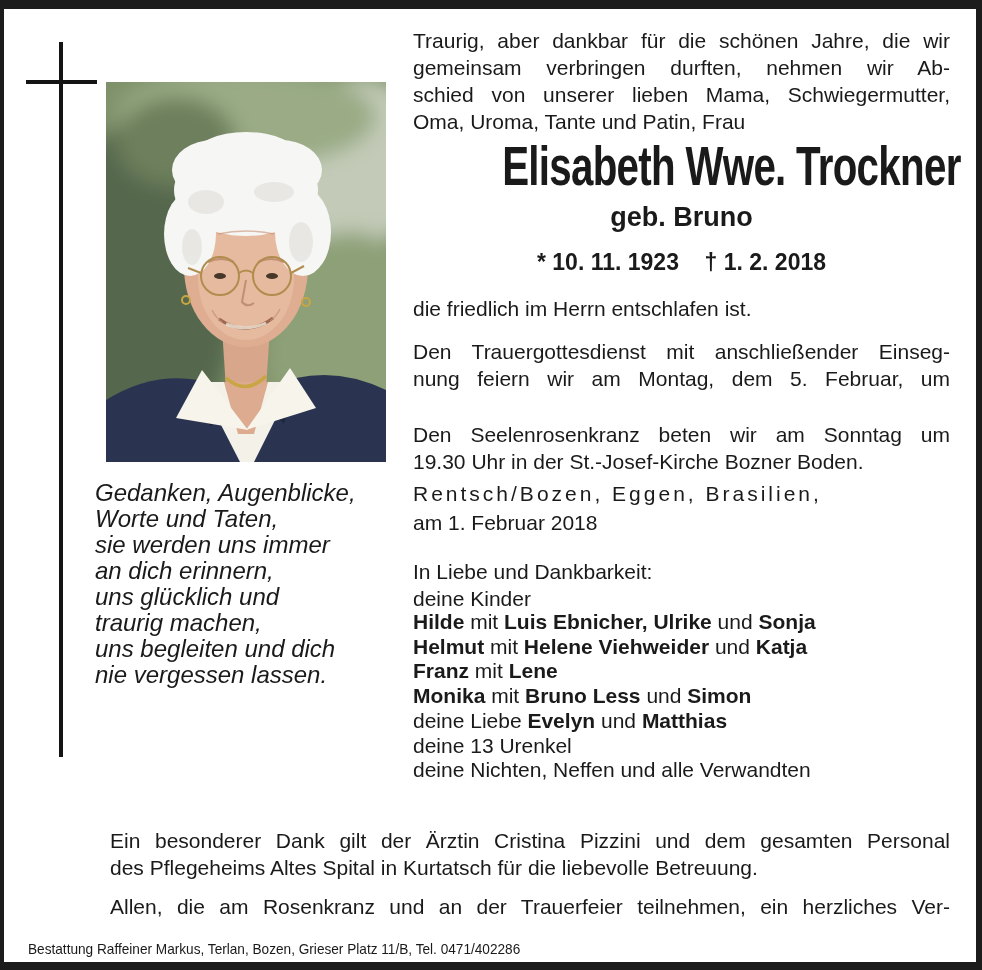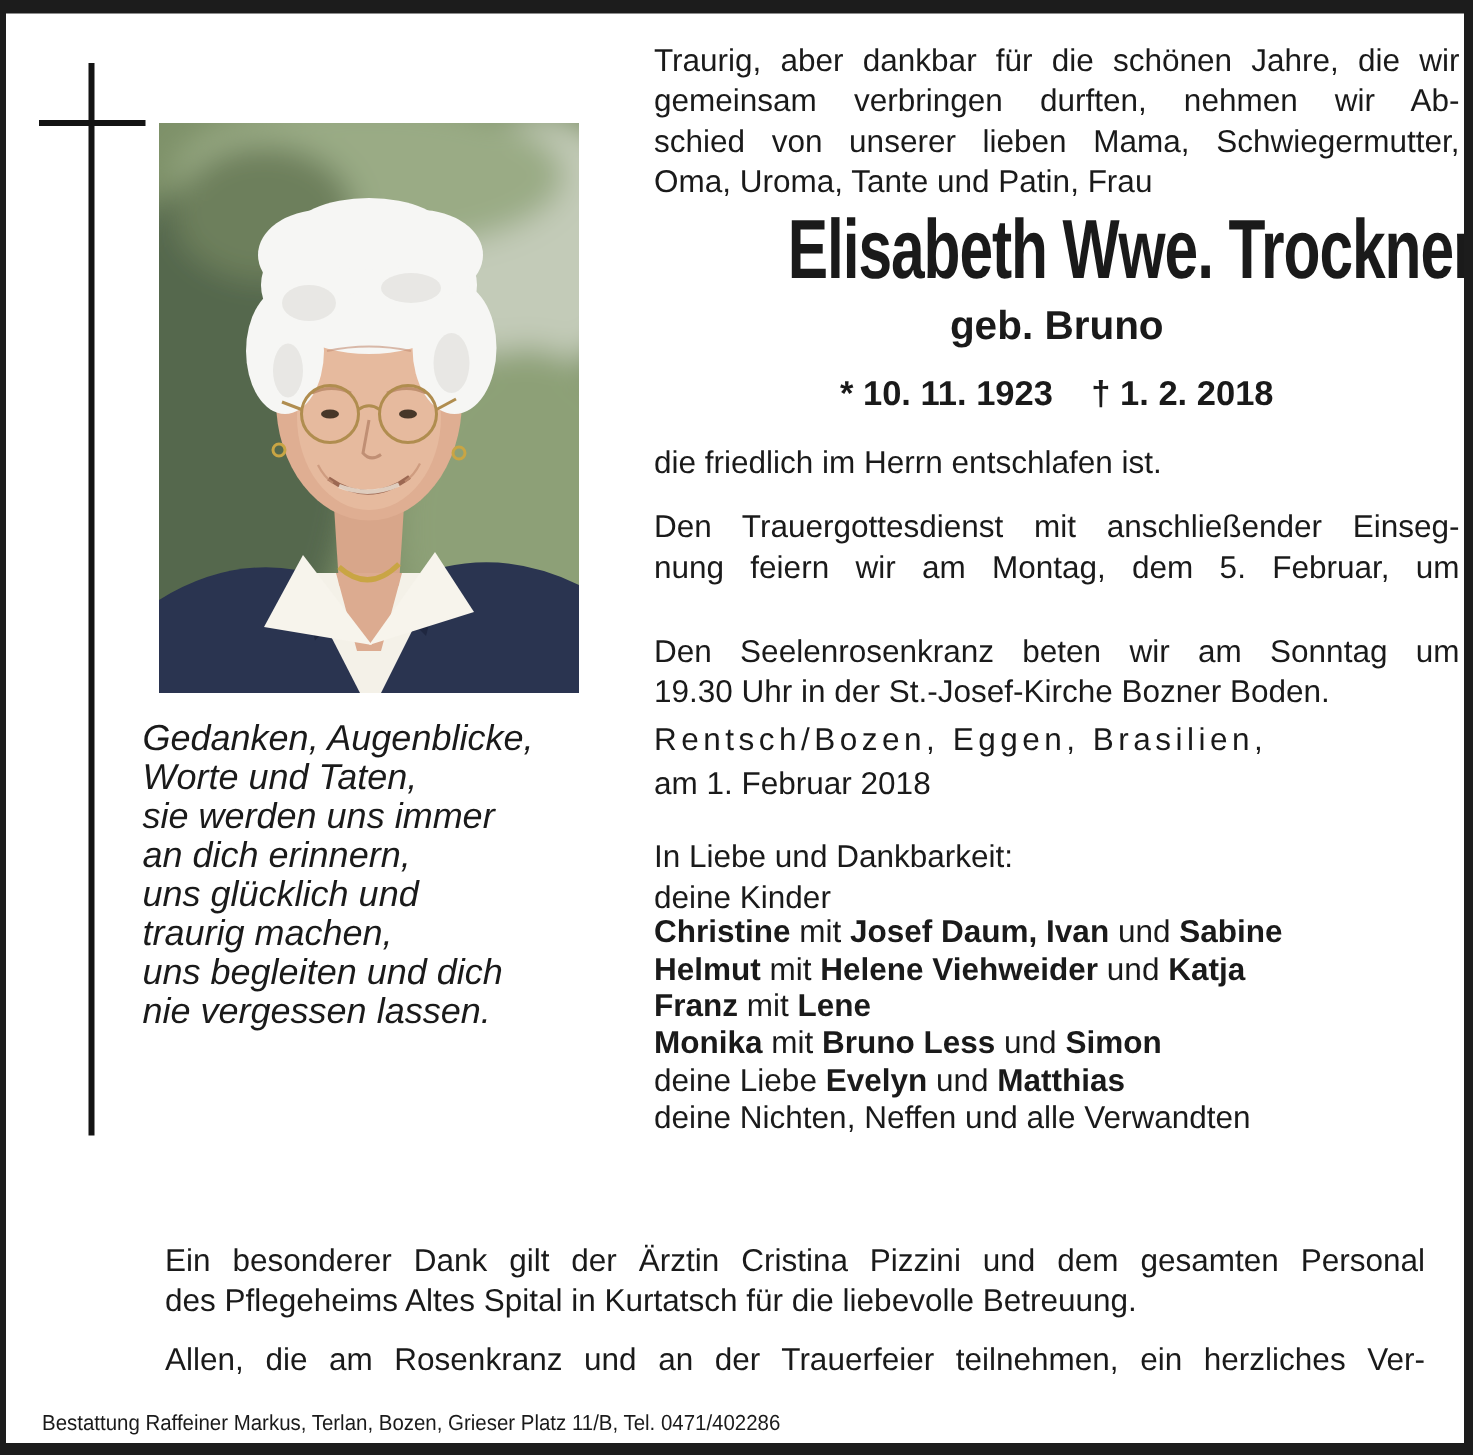--- a/index.html
+++ b/index.html
@@ -24,21 +24,21 @@
   .cross-h{position:absolute;left:26px;top:80px;width:71px;height:4px;background:#141414;}
   
   .photo{position:absolute;left:106px;top:82px;width:280px;height:380px;}
   .photo svg{display:block;width:100%;height:100%;}
   
   .poem{
     position:absolute;left:95px;top:480px;width:300px;
     font-style:italic;font-size:24px;line-height:26px;text-align:left;
   }
   
-  .col{position:absolute;left:436px;width:537px;}
+  .col{position:absolute;left:413px;width:537px;}
   .body-txt{font-size:21px;line-height:27px;}
   .jline{text-align:justify;text-align-last:justify;-moz-text-align-last:justify;}
   .intro{top:27px;}
   .name-row{top:136px;text-align:center;white-space:nowrap;}
   .name-inner{
     display:inline-block;font-weight:bold;font-size:56px;line-height:60px;
     letter-spacing:-1px;transform:scaleX(0.72);transform-origin:50% 50%;
   }
   .maiden{top:202px;text-align:center;font-weight:bold;font-size:27px;}
   .dates{top:249px;text-align:center;font-weight:bold;font-size:23px;white-space:pre;}
@@ -188,25 +188,26 @@
 
   <div class="col body-txt places">
     <div class="spaced">Rentsch/Bozen, Eggen, Brasilien,</div>
     <div>am 1. Februar 2018</div>
   </div>
 
   <div class="col body-txt inliebe">In Liebe und Dankbarkeit:</div>
   <div class="col body-txt kinder">deine Kinder</div>
 
   <div class="col family">
-      <div class="fam-line"><span class="b">Christine</span><span> mit </span><span class="b">Josef Daum, Ivan</span><span> und </span><span class="b">Sabine</span></div>
+      <div class="fam-line"><span class="b">Hilde</span><span> mit </span><span class="b">Luis Ebnicher, Ulrike</span><span> und </span><span class="b">Sonja</span></div>
       <div class="fam-line"><span class="b">Helmut</span><span> mit </span><span class="b">Helene Viehweider</span><span> und </span><span class="b">Katja</span></div>
       <div class="fam-line"><span class="b">Franz</span><span> mit </span><span class="b">Lene</span></div>
       <div class="fam-line"><span class="b">Monika</span><span> mit </span><span class="b">Bruno Less</span><span> und </span><span class="b">Simon</span></div>
       <div class="fam-line"><span>deine Liebe </span><span class="b">Evelyn</span><span> und </span><span class="b">Matthias</span></div>
+      <div class="fam-line"><span>deine 13 Urenkel</span></div>
       <div class="fam-line"><span>deine Nichten, Neffen und alle Verwandten</span></div>
     </div>
 
   <div class="thanks">
     <div class="para1">
         <div class="jline">Ein besonderer Dank gilt der Ärztin Cristina Pizzini und dem gesamten Personal</div>
         <div>des Pflegeheims Altes Spital in Kurtatsch für die liebevolle Betreuung.</div>
       </div>
     <div class="para2">
         <div class="jline">Allen, die am Rosenkranz und an der Trauerfeier teilnehmen, ein herzliches Ver-</div>

